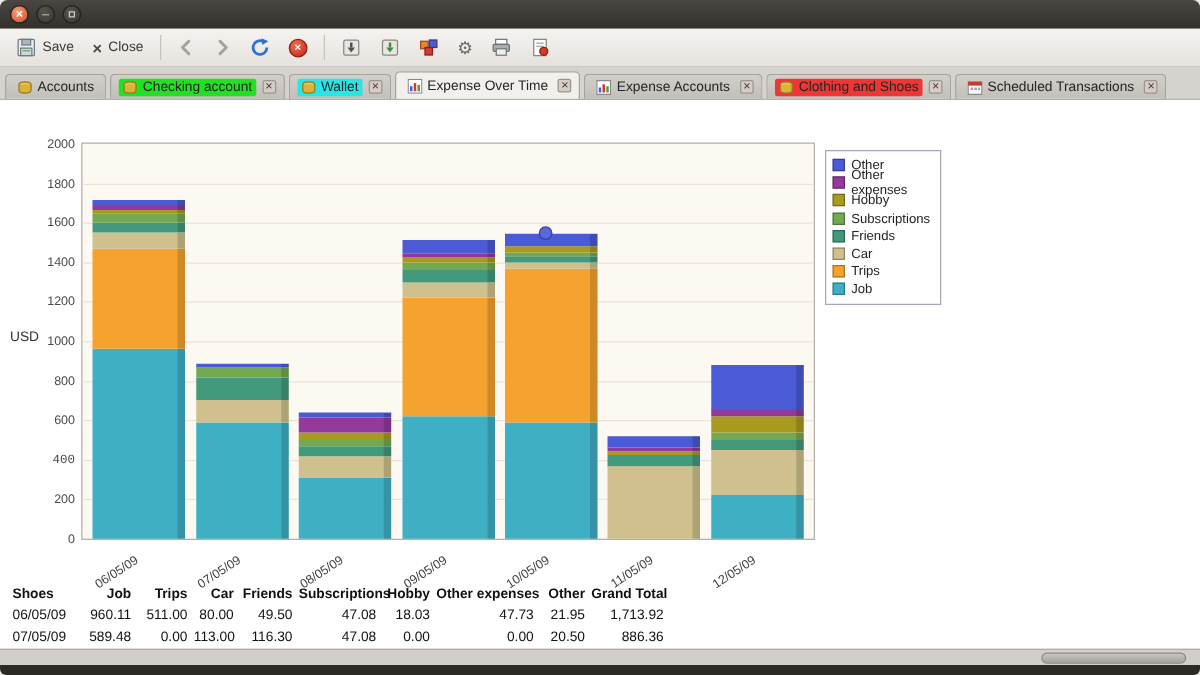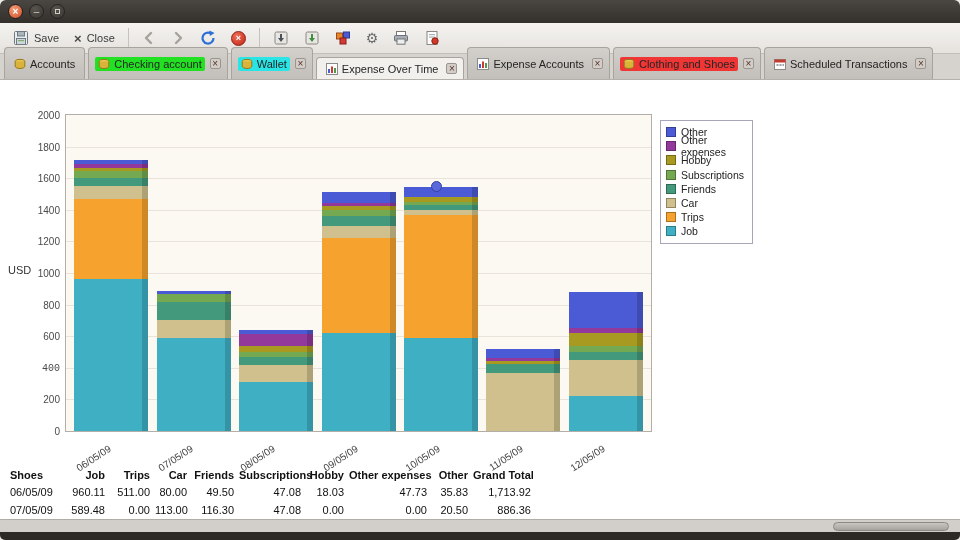--- a/index.html
+++ b/index.html
@@ -54,21 +54,21 @@
   .gear { font-size:14px; color:#6a6a6a; }
 
   
   .tabbar {
     height:26px; flex:0 0 auto;
     background:#d6d2cd; border-bottom:1px solid #b4b0aa;
     display:flex; align-items:flex-end; padding:2px 4px 0; gap:3px;
   }
   .tab {
     display:flex; align-items:center; gap:3px;
-    padding:2px 6px; height:32px;
+    padding:2px 6px; height:20px;
     background:linear-gradient(#d3cfca,#c2beb9);
     border:1px solid #a7a39d; border-bottom:none;
     border-radius:4px 4px 0 0;
     font-size:11px; color:#252525; white-space:nowrap;
   }
   .tab.active { background:#f2f0ed; height:22px; font-weight:normal; }
   .tab-pill { display:flex; align-items:center; gap:4px; padding:1px 3px; border-radius:2px; }
   .tab-icon { display:flex; align-items:center; }
   .tab-close {
     font-size:10px; line-height:9px; text-align:center;
@@ -473,21 +473,21 @@
         </div>
         <div class="trow">
           <div class="tcell date">06/05/09</div>
           <div class="tcell">960.11</div>
           <div class="tcell">511.00</div>
           <div class="tcell">80.00</div>
           <div class="tcell">49.50</div>
           <div class="tcell">47.08</div>
           <div class="tcell">18.03</div>
           <div class="tcell">47.73</div>
-          <div class="tcell">35.83</div>
+          <div class="tcell">21.95</div>
           <div class="tcell">1,713.92</div>
         </div>
         <div class="trow">
           <div class="tcell date">07/05/09</div>
           <div class="tcell">589.48</div>
           <div class="tcell">0.00</div>
           <div class="tcell">113.00</div>
           <div class="tcell">116.30</div>
           <div class="tcell">47.08</div>
           <div class="tcell">0.00</div>

